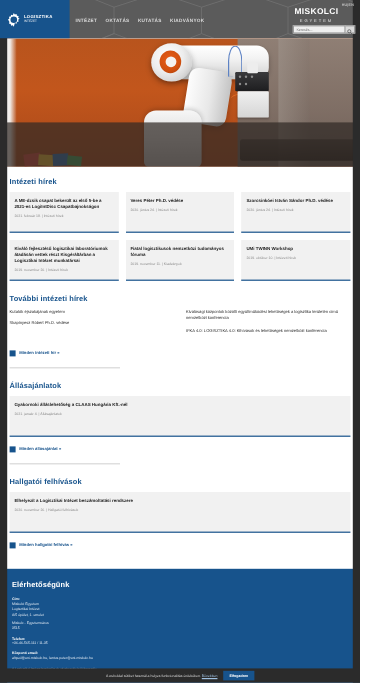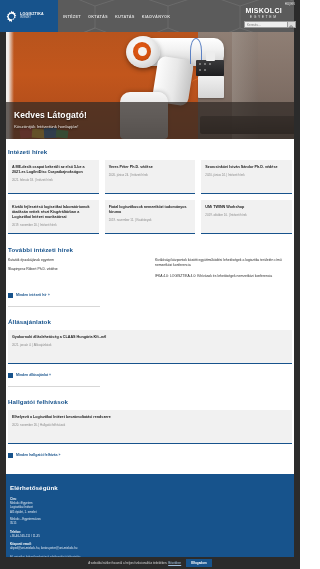--- a/index.html
+++ b/index.html
@@ -330,24 +330,20 @@
     <div class="orange-cable"></div>
     <div class="panel-white"></div>
     <div class="floor-items"></div>
 
     <div class="book1"></div>
     <div class="book2"></div>
     <div class="book3"></div>
     <div class="book4"></div>
 
     <div class="hero-overlay"></div>
-    <div class="hero-text">
-      <div class="hero-title">Kedves Látogató!</div>
-      <div class="hero-sub">Köszöntjük Intézetünk honlapján!</div>
-    </div>
   </div>
 
   <div class="content">
 
     <div>
       <div class="sec-title">Intézeti hírek</div>
       <div class="cards">
         <div class="card">
           <div class="card-title">A ME-dzsik csapat bekerült az első 5-be a 2021-es LogiIntDisc Csapatbajnokságon</div>
           <div class="card-meta">2021. február 18. | Intézeti hírek</div>

